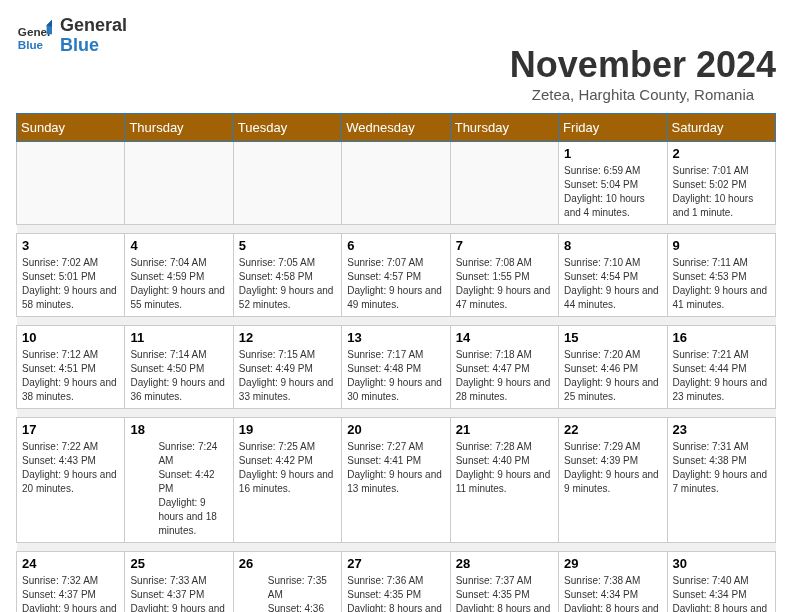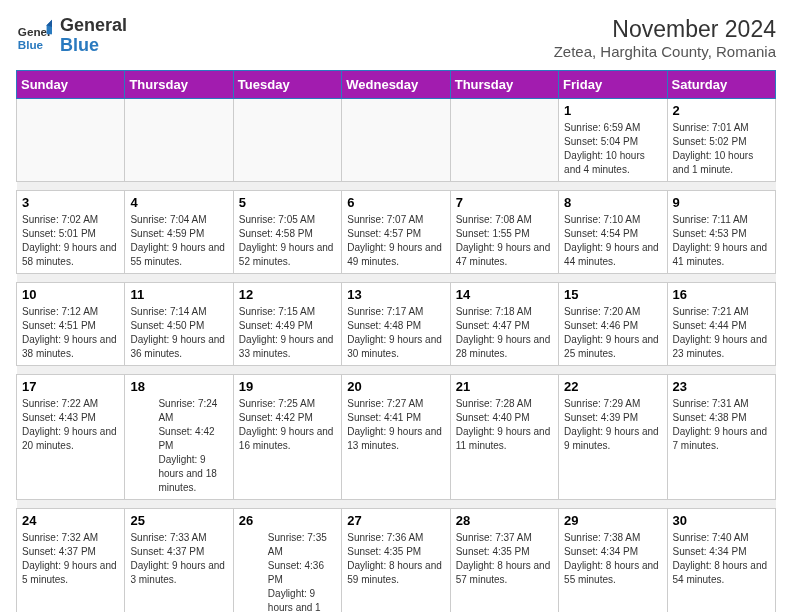--- a/index.html
+++ b/index.html
@@ -31,41 +31,42 @@
       color: #2a7abf;
     }
     .logo-icon {
       width: 36px;
       height: 36px;
     }
     .title-block {
       text-align: right;
     }
     .main-title {
-      font-size: 23px;
-      font-weight: normal;
+      font-size: 36px;
+      font-weight: bold;
       color: #333;
+      margin-top: 28px;
     }
     .subtitle {
       font-size: 15px;
       color: #555;
       text-align: center;
     }
     .calendar {
       width: 100%;
       border-collapse: collapse;
       font-size: 11px;
     }
     .calendar th {
-      background-color: #a21caf;
+      background-color: #a16207;
       color: #fff;
       padding: 6px 4px;
       text-align: left;
       font-size: 13px;
-      font-weight: bold;
+      font-weight: normal;
       border: 1px solid #2a7abf;
     }
     .calendar td {
       border: 1px solid #ccc;
       vertical-align: top;
       padding: 4px 5px;
       width: calc(100% / 7);
       min-height: 80px;
       background: #fff;
     }

